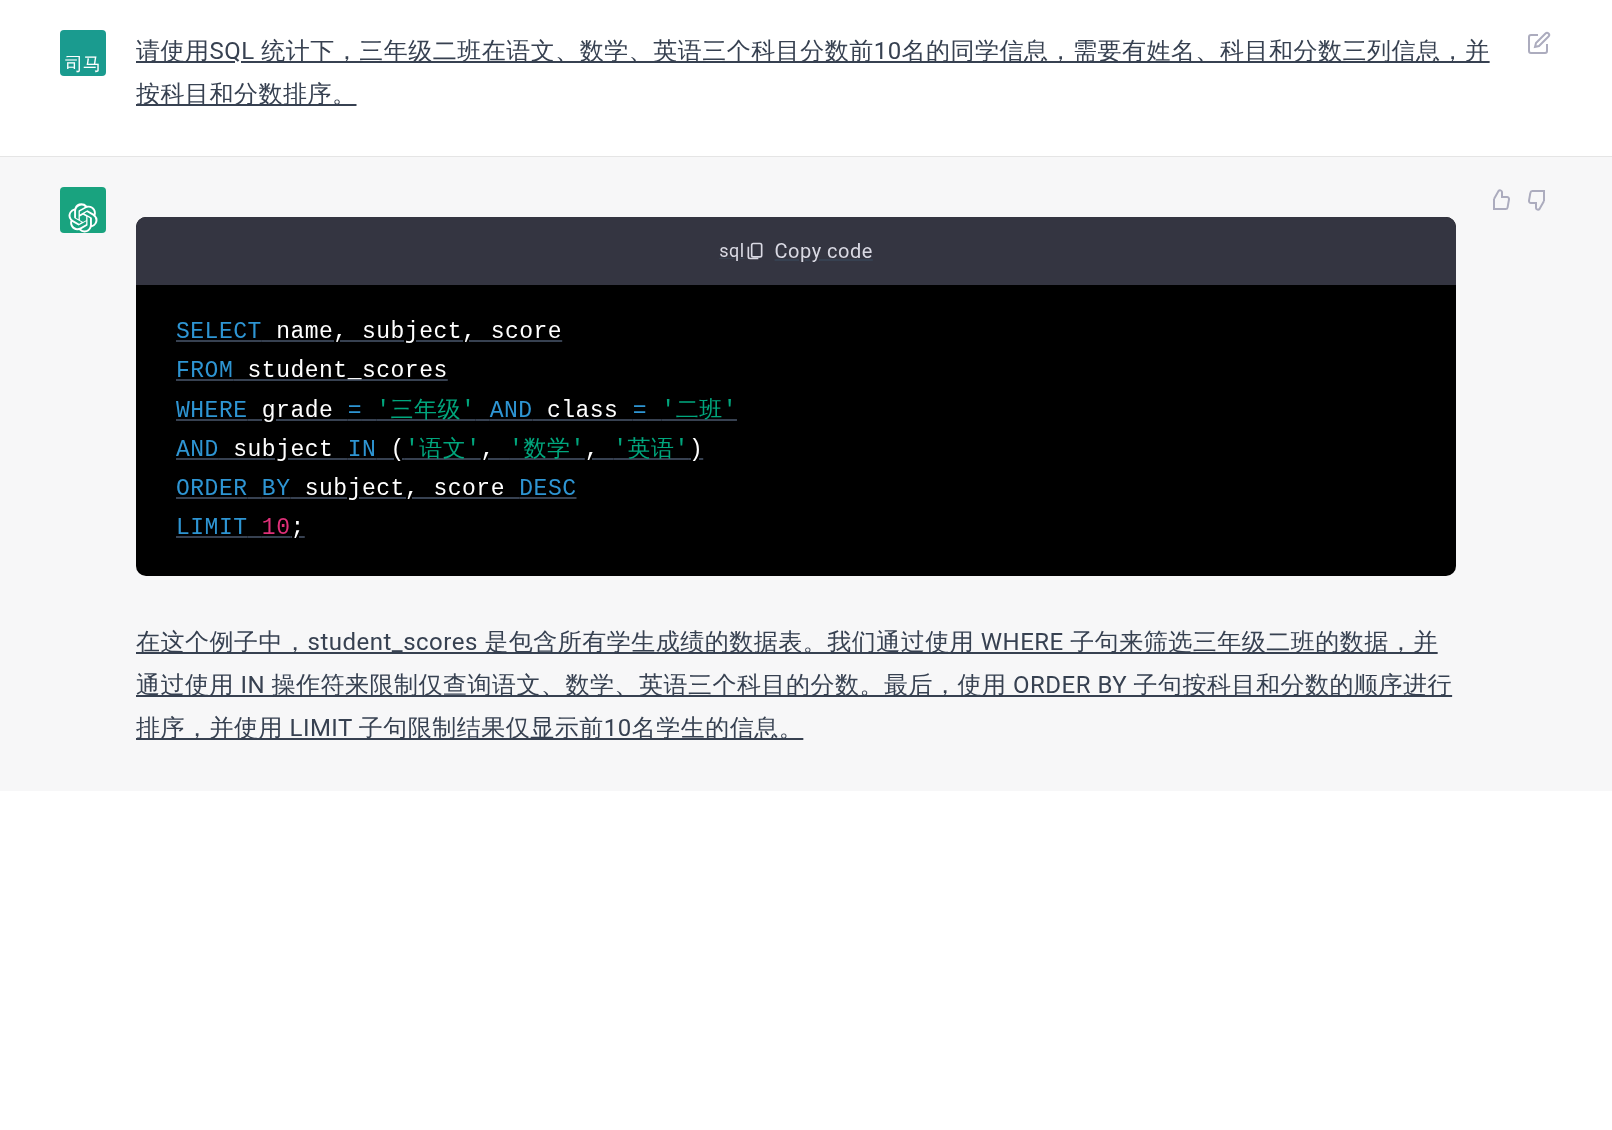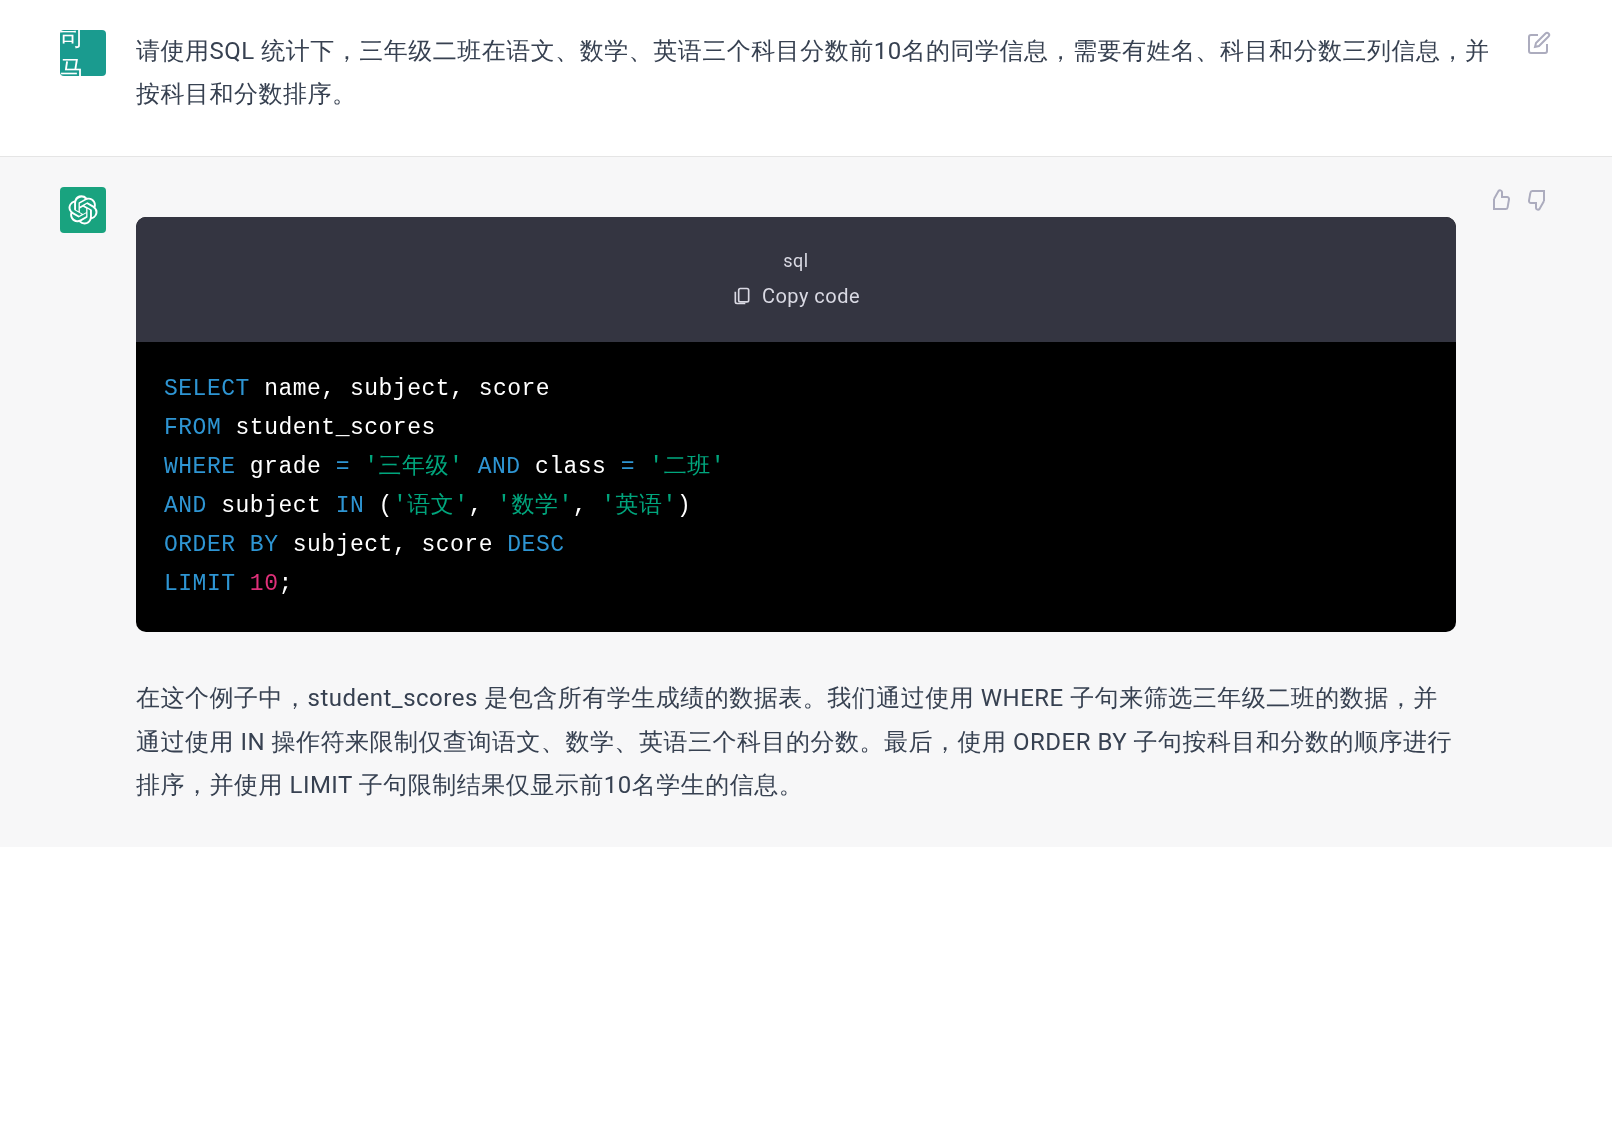--- a/index.html
+++ b/index.html
@@ -17,44 +17,45 @@
   }
   .message-row.assistant {
     background: #f7f7f8;
     border-bottom: none;
   }
   .avatar {
     width: 46px;
     height: 46px;
     border-radius: 4px;
     display: flex;
-    align-items: center;
+    align-items: flex-end;
     justify-content: center;
     flex-shrink: 0;
     color: #fff;
-    font-size: 24px;
+    font-size: 18px;
     font-weight: 500;
   }
   .avatar.user {
     background: #1a9b8f;
   }
   .avatar.bot {
     background: #19a37f;
   }
   .avatar.bot svg {
     width: 30px;
     height: 30px;
     fill: #fff;
   }
   .content {
     flex: 1;
     font-size: 24px;
     line-height: 1.8;
     color: #374151;
     letter-spacing: 0.5px;
+    text-decoration: underline;
   }
   .actions {
     display: flex;
     gap: 14px;
     color: #acacbe;
     flex-shrink: 0;
   }
   .icon-btn {
     width: 26px;
     height: 26px;
@@ -73,43 +74,42 @@
   .code-block {
     margin: 30px 0 45px 0;
     border-radius: 10px;
     overflow: hidden;
     background: #000000;
   }
   .code-header {
     background: #343541;
     color: #d9d9e3;
     display: flex;
-    justify-content: flex-end;
+    justify-content: center;
     align-items: center;
-    padding: 28px 22px;
+    padding: 16px 22px;
     font-size: 18px;
-    flex-direction: column;
   }
   .copy-btn {
     display: flex;
     align-items: center;
     gap: 10px;
     cursor: pointer;
     color: #d9d9e3;
     font-size: 20px;
   }
   .copy-btn svg {
     width: 20px;
     height: 20px;
     stroke: #d9d9e3;
     fill: none;
     stroke-width: 2;
   }
   .code-body {
-    padding: 28px 28px;
+    padding: 28px 40px;
     font-family: "SFMono-Regular", Consolas, "Liberation Mono", Menlo, monospace;
     font-size: 23px;
     line-height: 1.7;
     color: #ffffff;
     white-space: pre;
   }
   .kw { color: #2e95d3; }
   .str { color: #00a67d; }
   .num { color: #df3079; }
 </style>

